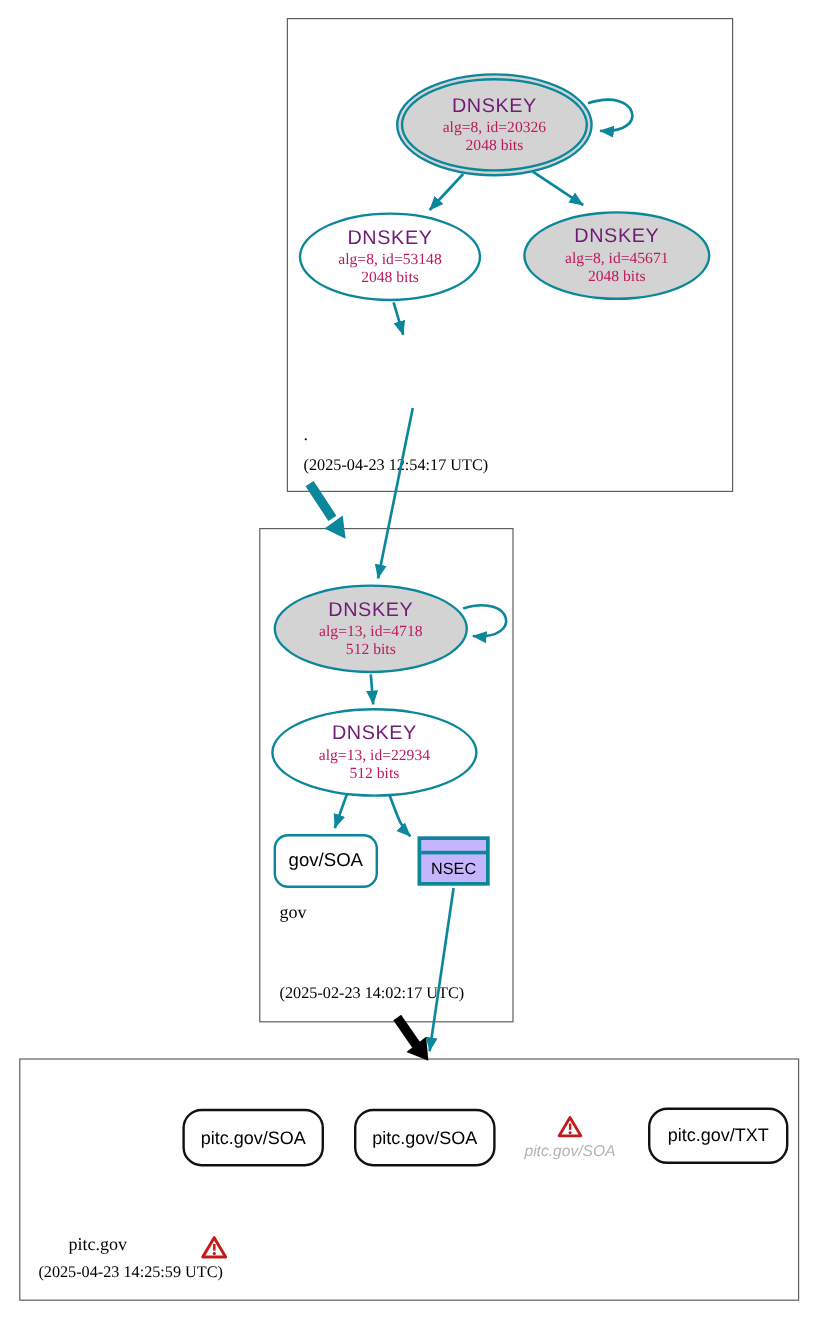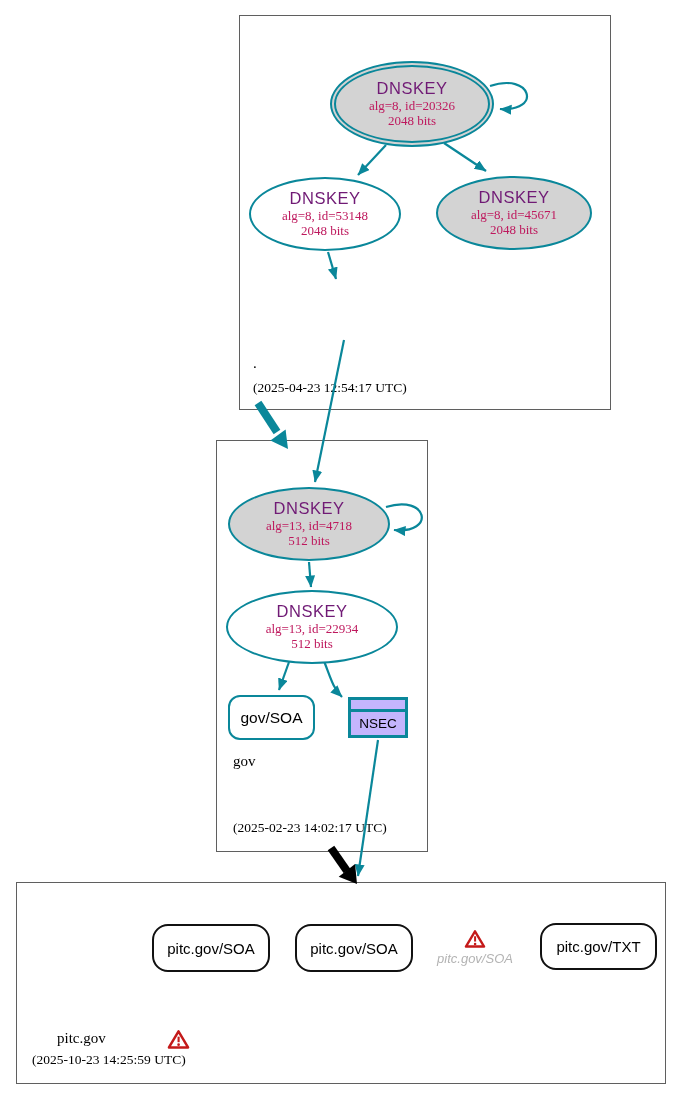--- a/index.html
+++ b/index.html
@@ -33,21 +33,21 @@
 
   <div class="zone-box" style="left:239px;top:15px;width:370px;height:393px;"></div>
   <div class="zone-box" style="left:216px;top:440px;width:210px;height:410px;"></div>
   <div class="zone-box" style="left:16px;top:882px;width:648px;height:200px;"></div>
 
   <div class="zone-label" style="left:253px;top:355px;">.</div>
   <div class="zone-ts" style="left:253px;top:380px;">(2025-04-23 12:54:17 UTC)</div>
   <div class="zone-label" style="left:233px;top:753px;">gov</div>
   <div class="zone-ts" style="left:233px;top:820px;">(2025-02-23 14:02:17 UTC)</div>
   <div class="zone-label" style="left:32px;top:1030px;margin-left:25px;">pitc.gov</div>
-  <div class="zone-ts" style="left:32px;top:1052px;">(2025-10-23 14:25:59 UTC)</div>
+  <div class="zone-ts" style="left:32px;top:1052px;">(2025-04-23 14:25:59 UTC)</div>
 
   <svg id="edges" width="680" height="1098">
     <defs>
       <marker id="mT" markerUnits="userSpaceOnUse" markerWidth="14" markerHeight="12" refX="11.5" refY="5" orient="auto">
         <path d="M0,0 L12,5 L0,10 z" fill="#0a879a"></path>
       </marker>
     </defs>
 
     <path d="M 490 86 C 532 72, 542 112, 500 109" fill="none" stroke="#0a879a" stroke-width="2.2" marker-end="url(#mT)"></path>
 

